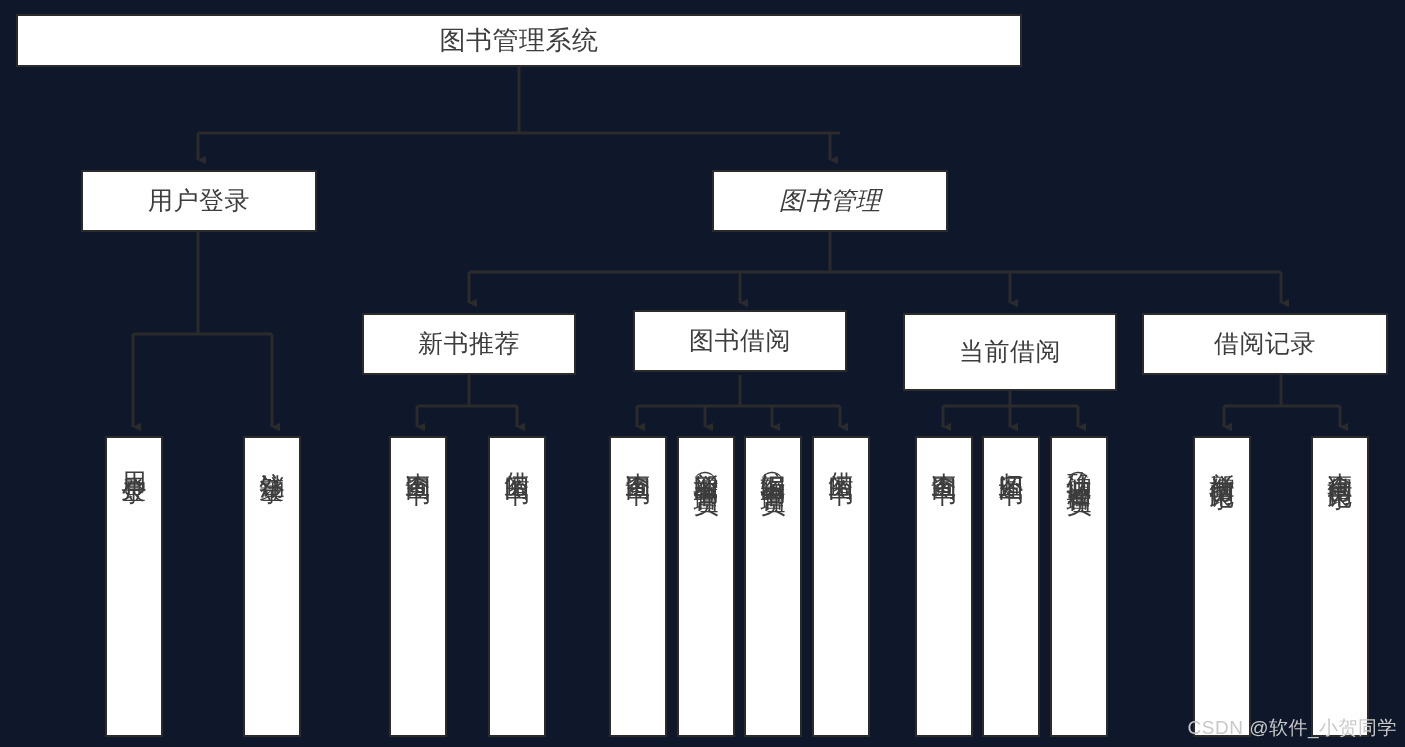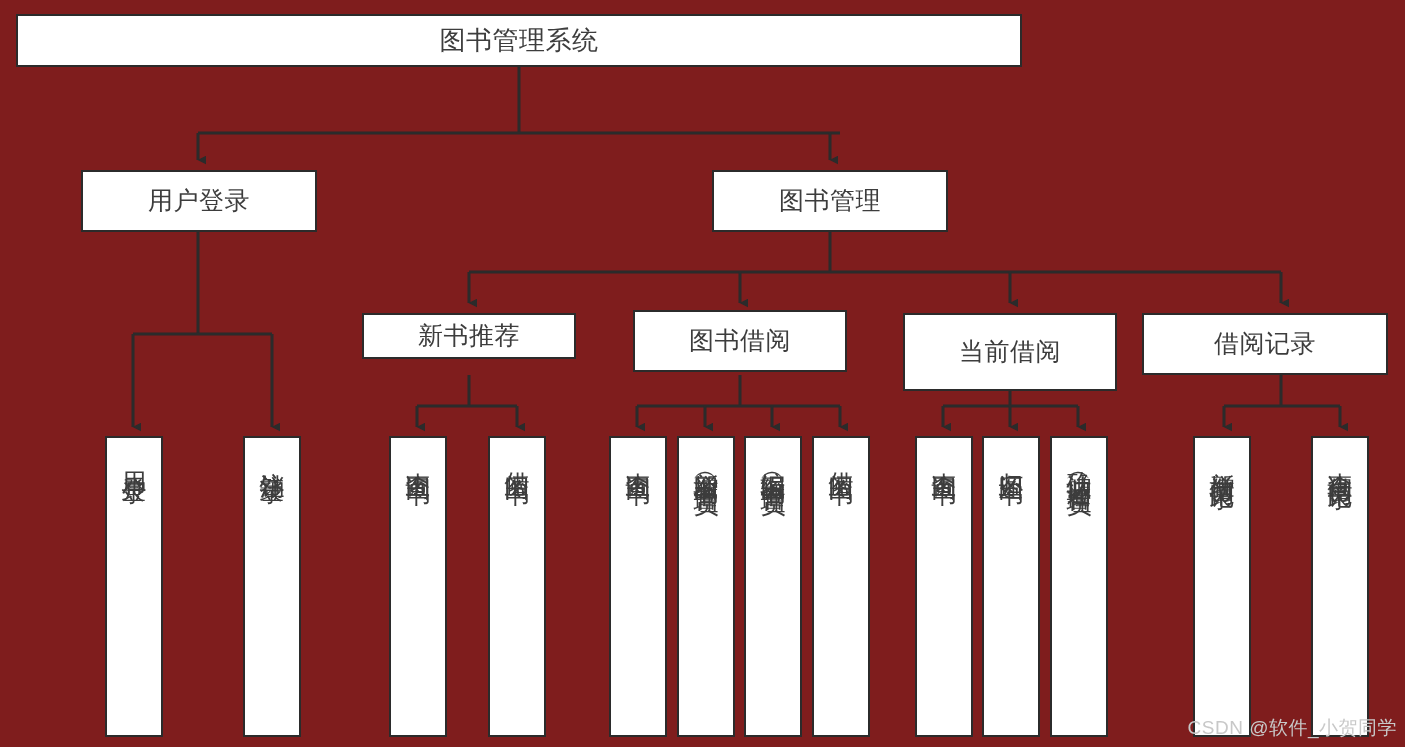--- a/index.html
+++ b/index.html
@@ -7,21 +7,21 @@
     padding: 0;
     background: #ffffff;
   }
   body {
     font-family: "Liberation Sans", "DejaVu Sans", sans-serif;
   }
   #diagram-root {
     position: relative;
     width: 1405px;
     height: 747px;
-    background: #7f1d1d;
+    background: #0f172a;
     overflow: hidden;
   }
   svg.connectors {
     position: absolute;
     left: 0;
     top: 0;
     width: 1405px;
     height: 747px;
   }
   .node {
@@ -124,25 +124,25 @@
     </g>
   </svg>
 
   <div class="node root horizontal" style="left:16px; top:14px; width:1006px; height:53px;">
     <span class="node-label">图书管理系统</span>
   </div>
 
   <div class="node horizontal" style="left:81px; top:170px; width:236px; height:62px;">
     <span class="node-label">用户登录</span>
   </div>
-  <div class="node horizontal" style="left:712px; top:170px; width:236px; height:62px;">
+  <div class="node horizontal" style="left:712px; top:170px; width:236px; height:62px;font-style:italic;">
     <span class="node-label">图书管理</span>
   </div>
 
-  <div class="node horizontal" style="left:362px; top:313px; width:214px; height:46px;font-family:Liberation Serif, serif;">
+  <div class="node horizontal" style="left:362px; top:313px; width:214px; height:62px;font-family:Liberation Serif, serif;">
     <span class="node-label">新书推荐</span>
   </div>
   <div class="node horizontal" style="left:633px; top:310px; width:214px; height:62px;">
     <span class="node-label">图书借阅</span>
   </div>
   <div class="node horizontal" style="left:903px; top:313px; width:214px; height:78px;">
     <span class="node-label">当前借阅</span>
   </div>
   <div class="node horizontal" style="left:1142px; top:313px; width:246px; height:62px;">
     <span class="node-label">借阅记录</span>

